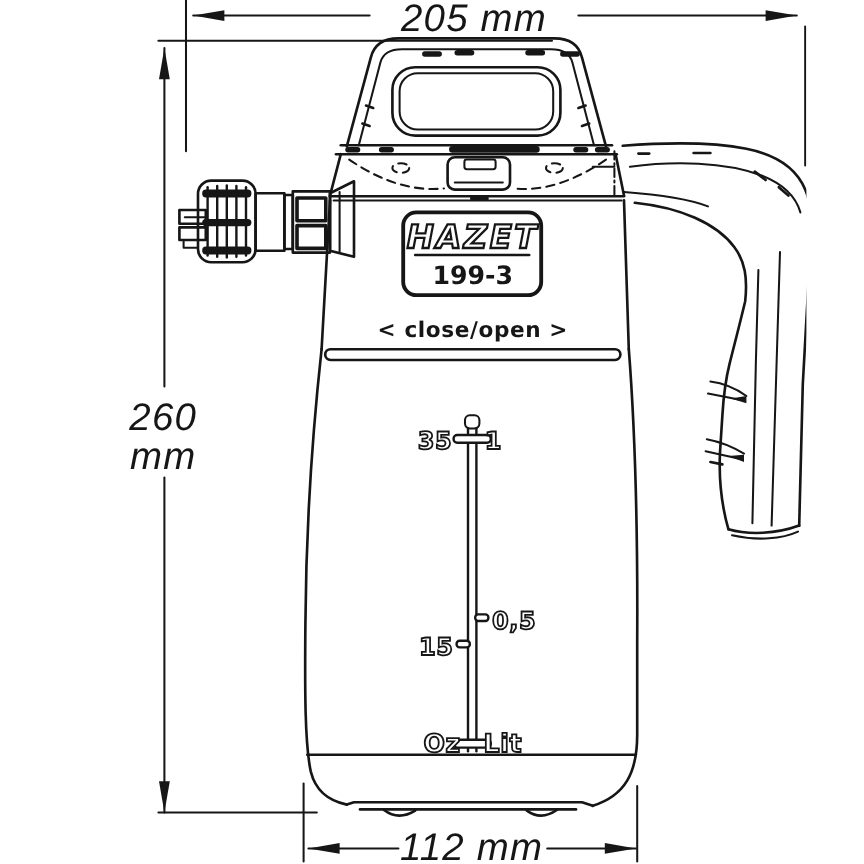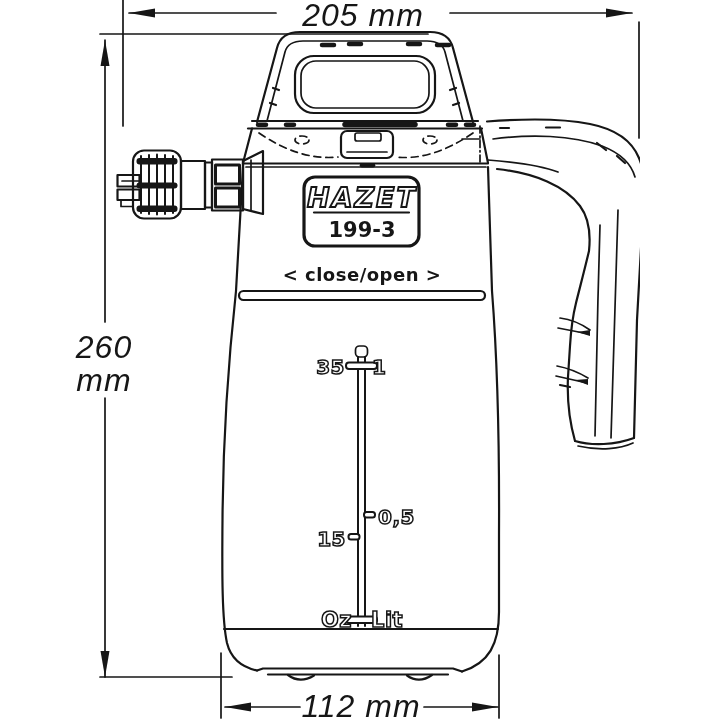--- a/index.html
+++ b/index.html
@@ -1,17 +1,17 @@
 <!DOCTYPE html>
 <html style="--line: #161616; --bg: #ffffff;"><head>
 <meta charset="utf-8">
 <style>
   :root { --line:#161616; --bg:#ffffff; }
   html,body { margin:0; padding:0; background:var(--bg); }
-  .stage { position:relative; width:640px; height:720px; background:var(--bg); overflow:hidden; }
+  .stage { position:relative; width:640px; height:720px; background:var(--bg); overflow:hidden;padding-left:32px; }
   svg { display:block; }
 
   .ln   { stroke:var(--line); stroke-width:2.2; fill:none; stroke-linecap:round; stroke-linejoin:round; }
   .thin { stroke-width:1.7; }
   .med  { stroke-width:2; }
   .bold { stroke-width:3; }
   .dash { stroke-dasharray:7 5; }
   .dashdot { stroke-dasharray:7 3 1.5 3; }
   .tick { stroke-width:4.5; }
   .fillb { fill:var(--line); stroke:none; }

